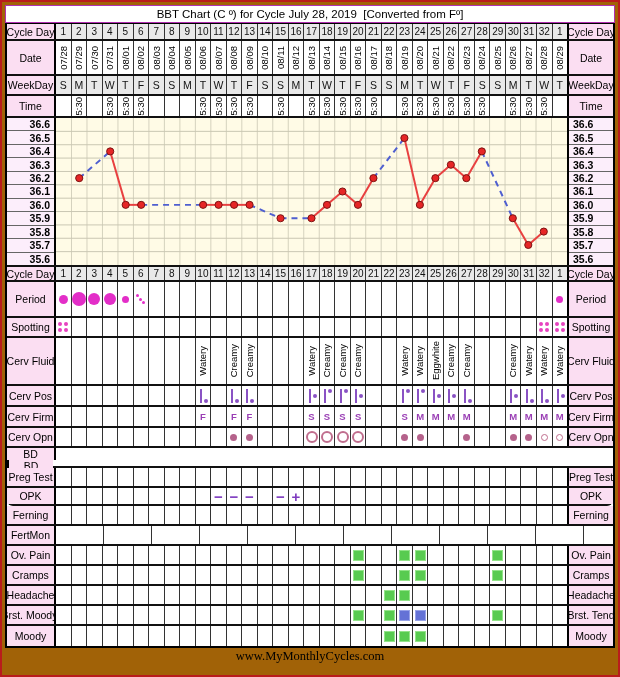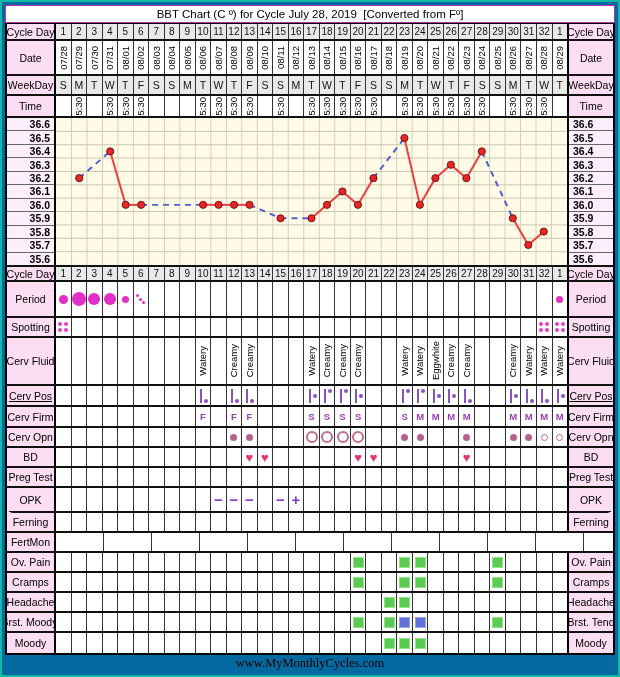--- a/index.html
+++ b/index.html
@@ -1,17 +1,17 @@
 <!DOCTYPE html>
 <html><head>
 <meta charset="utf-8">
 <style>
   * { margin:0; padding:0; box-sizing:border-box; }
   body { font-family:"Liberation Sans", sans-serif; background:#fff; }
-  .frame { width:620px; height:677px; background:#0369a1; border:2px solid #14b8a6;
+  .frame { width:620px; height:677px; background:#a16207; border:2px solid #b91c1c;
            padding:3px; overflow:hidden; }
   .titlebar { height:18px; background:#fff; border:1px solid #b12fb1;
               display:flex; align-items:center; justify-content:center;
               font-size:11.5px; color:#000; white-space:pre; }
   .table { border:2px solid #000; border-top:1px solid #000; background:#fff; }
   .grow { display:flex; width:100%; border-bottom:2px solid #111; }
   .grow:last-child { border-bottom:none;text-align:center; }
   .lbl { background:#fbdef2; display:flex; align-items:center; justify-content:center;
          font-size:10.5px; color:#000; white-space:nowrap; overflow:hidden; flex:0 0 auto; }
   .lbl.left  { width:49px; border-right:2px solid #000; }
@@ -655,21 +655,21 @@
           <span class="vt">Watery</span>
         </div>
         <div class="dc">
           <span class="vt">Watery</span>
         </div>
         <div class="dc">
           <span class="vt">Watery</span>
         </div>
         <div class="lbl right">Cerv Fluid</div>
       </div>
-      <div class="grow r-cervpos" style="height: 21px; text-decoration: underline;">
+      <div class="grow r-cervpos" style="height: 21px;">
         <div class="lbl left">Cerv Pos</div>
         <div class="dc"></div>
         <div class="dc"></div>
         <div class="dc"></div>
         <div class="dc"></div>
         <div class="dc"></div>
         <div class="dc"></div>
         <div class="dc"></div>
         <div class="dc"></div>
         <div class="dc"></div>
@@ -904,21 +904,21 @@
           <span class="opn-closed"></span>
         </div>
         <div class="dc">
           <span class="opn-slight"></span>
         </div>
         <div class="dc">
           <span class="opn-slight"></span>
         </div>
         <div class="lbl right">Cerv Opn</div>
       </div>
-      <div class="grow r-heart" style="height: 20px;">
+      <div class="grow r-heart" style="height: 20px; flex-direction: column;">
         <div class="lbl left">BD</div>
         <div class="dc"></div>
         <div class="dc"></div>
         <div class="dc"></div>
         <div class="dc"></div>
         <div class="dc"></div>
         <div class="dc"></div>
         <div class="dc"></div>
         <div class="dc"></div>
         <div class="dc"></div>
@@ -988,21 +988,21 @@
         <div class="dc"></div>
         <div class="dc"></div>
         <div class="dc"></div>
         <div class="dc"></div>
         <div class="dc"></div>
         <div class="dc"></div>
         <div class="dc"></div>
         <div class="dc"></div>
         <div class="lbl right">Preg Test</div>
       </div>
-      <div class="grow r-opk" style="height: 25px; border-radius: 6px;">
+      <div class="grow r-opk" style="height: 18px; border-radius: 6px;">
         <div class="lbl left">OPK</div>
         <div class="dc"></div>
         <div class="dc"></div>
         <div class="dc"></div>
         <div class="dc"></div>
         <div class="dc"></div>
         <div class="dc"></div>
         <div class="dc"></div>
         <div class="dc"></div>
         <div class="dc"></div>

